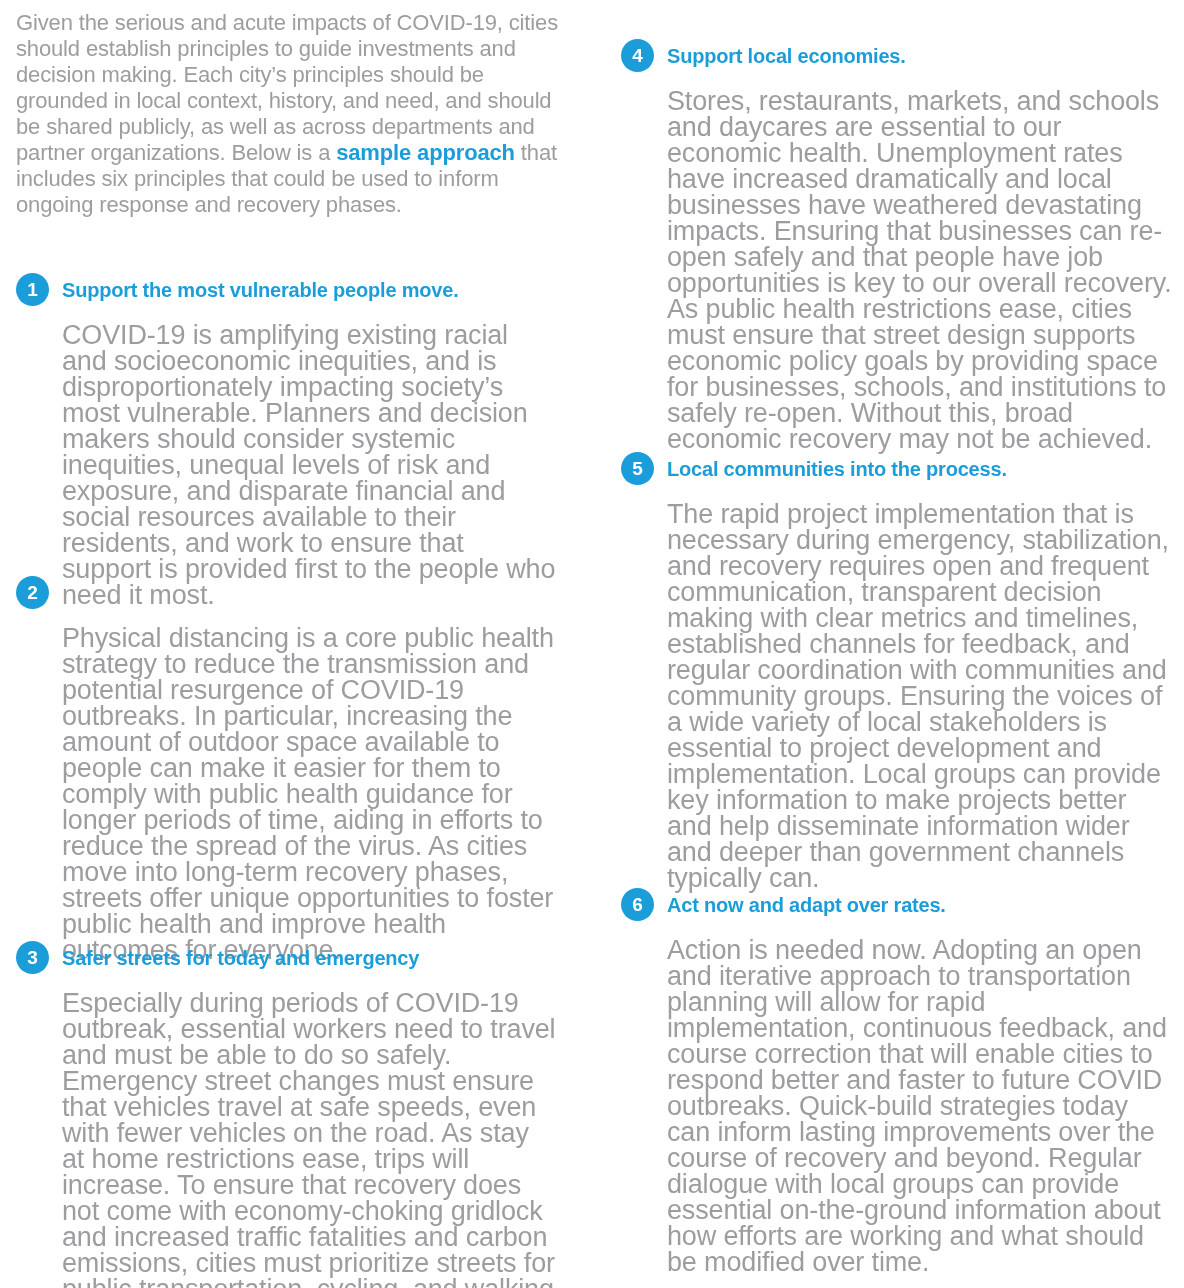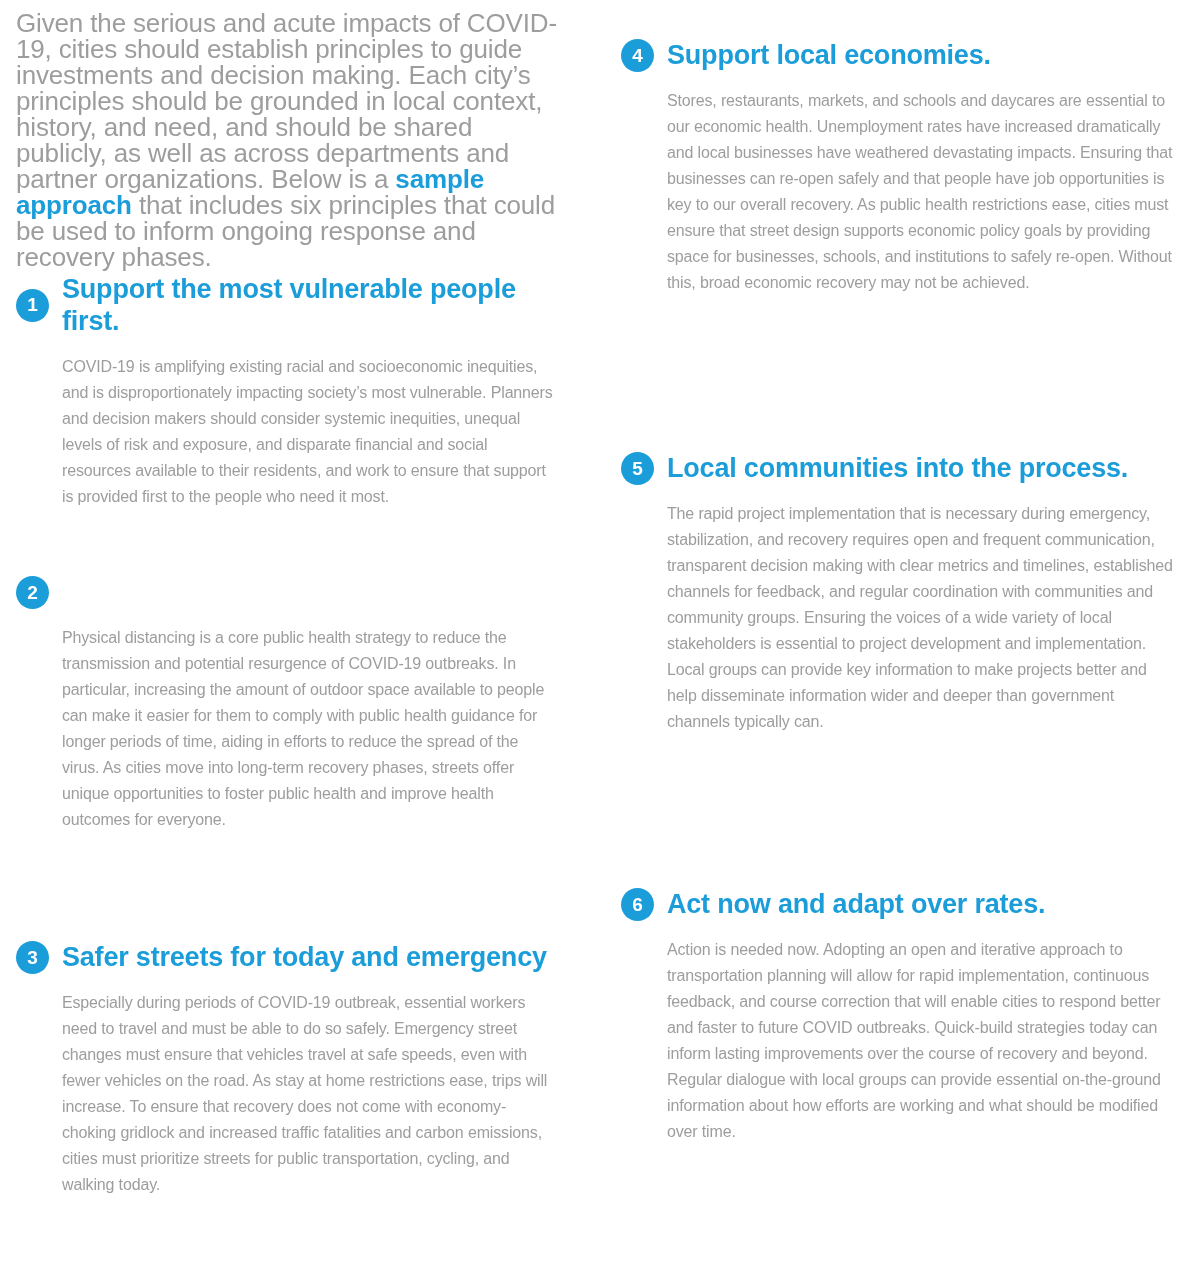--- a/index.html
+++ b/index.html
@@ -9,21 +9,21 @@
     height: 1288px;
     position: relative;
     font-family: "Liberation Sans", sans-serif;
     overflow: hidden;
   }
   .intro {
     position: absolute;
     left: 16px;
     top: 10px;
     width: 544px;
-    font-size: 26px;
+    font-size: 22px;
     line-height: 26px;
     letter-spacing: -0.15px;
     color: #9d9d9f;
   }
   .intro a.sample-link {
     color: #1b9dd9;
     font-weight: 700;
     text-decoration: none;
   }
   .section {
@@ -44,49 +44,49 @@
     background: #1b9dd9;
     color: #ffffff;
     font-size: 19px;
     font-weight: 700;
     display: flex;
     align-items: center;
     justify-content: center;
   }
   .section-title {
     color: #1b9dd9;
-    font-size: 27px;
+    font-size: 20px;
     font-weight: 700;
     letter-spacing: -0.2px;
     line-height: 1.2;
   }
   .section-body {
     margin: 16px 0 0 46px;
-    font-size: 16px;
+    font-size: 27px;
     line-height: 26px;
     letter-spacing: -0.15px;
     color: #9d9d9f;
   }
   
   #section-1 { top: 273px; }
   #section-2 { top: 576px; }
   #section-3 { top: 941px; }
   #section-4 { top: 39px;  }
   #section-5 { top: 452px; }
   #section-6 { top: 888px; }
 </style>
 </head>
 <body>
 
 <p class="intro"><span>Given the serious and acute impacts of COVID-19, cities should establish principles to guide investments and decision making. Each city’s principles should be grounded in local context, history, and need, and should be shared publicly, as well as across departments and partner organizations. Below is a </span><a href="#" class="sample-link">sample approach</a><span> that includes six principles that could be used to inform ongoing response and recovery phases.</span></p>
 
 <section class="section col-left" id="section-1">
   <div class="section-header">
     <span class="badge">1</span>
-    <h2 class="section-title">Support the most vulnerable people first.</h2>
+    <h2 class="section-title">Support the most vulnerable people move.</h2>
   </div>
   <p class="section-body">COVID-19 is amplifying existing racial and socioeconomic inequities, and is disproportionately impacting society’s most vulnerable. Planners and decision makers should consider systemic inequities, unequal levels of risk and exposure, and disparate financial and social resources available to their residents, and work to ensure that support is provided first to the people who need it most.</p>
 </section>
 
 <section class="section col-left" id="section-2">
   <div class="section-header">
     <span class="badge">2</span>
   </div>
   <p class="section-body">Physical distancing is a core public health strategy to reduce the transmission and potential resurgence of COVID-19 outbreaks. In particular, increasing the amount of outdoor space available to people can make it easier for them to comply with public health guidance for longer periods of time, aiding in efforts to reduce the spread of the virus. As cities move into long-term recovery phases, streets offer unique opportunities to foster public health and improve health outcomes for everyone.</p>
 </section>

